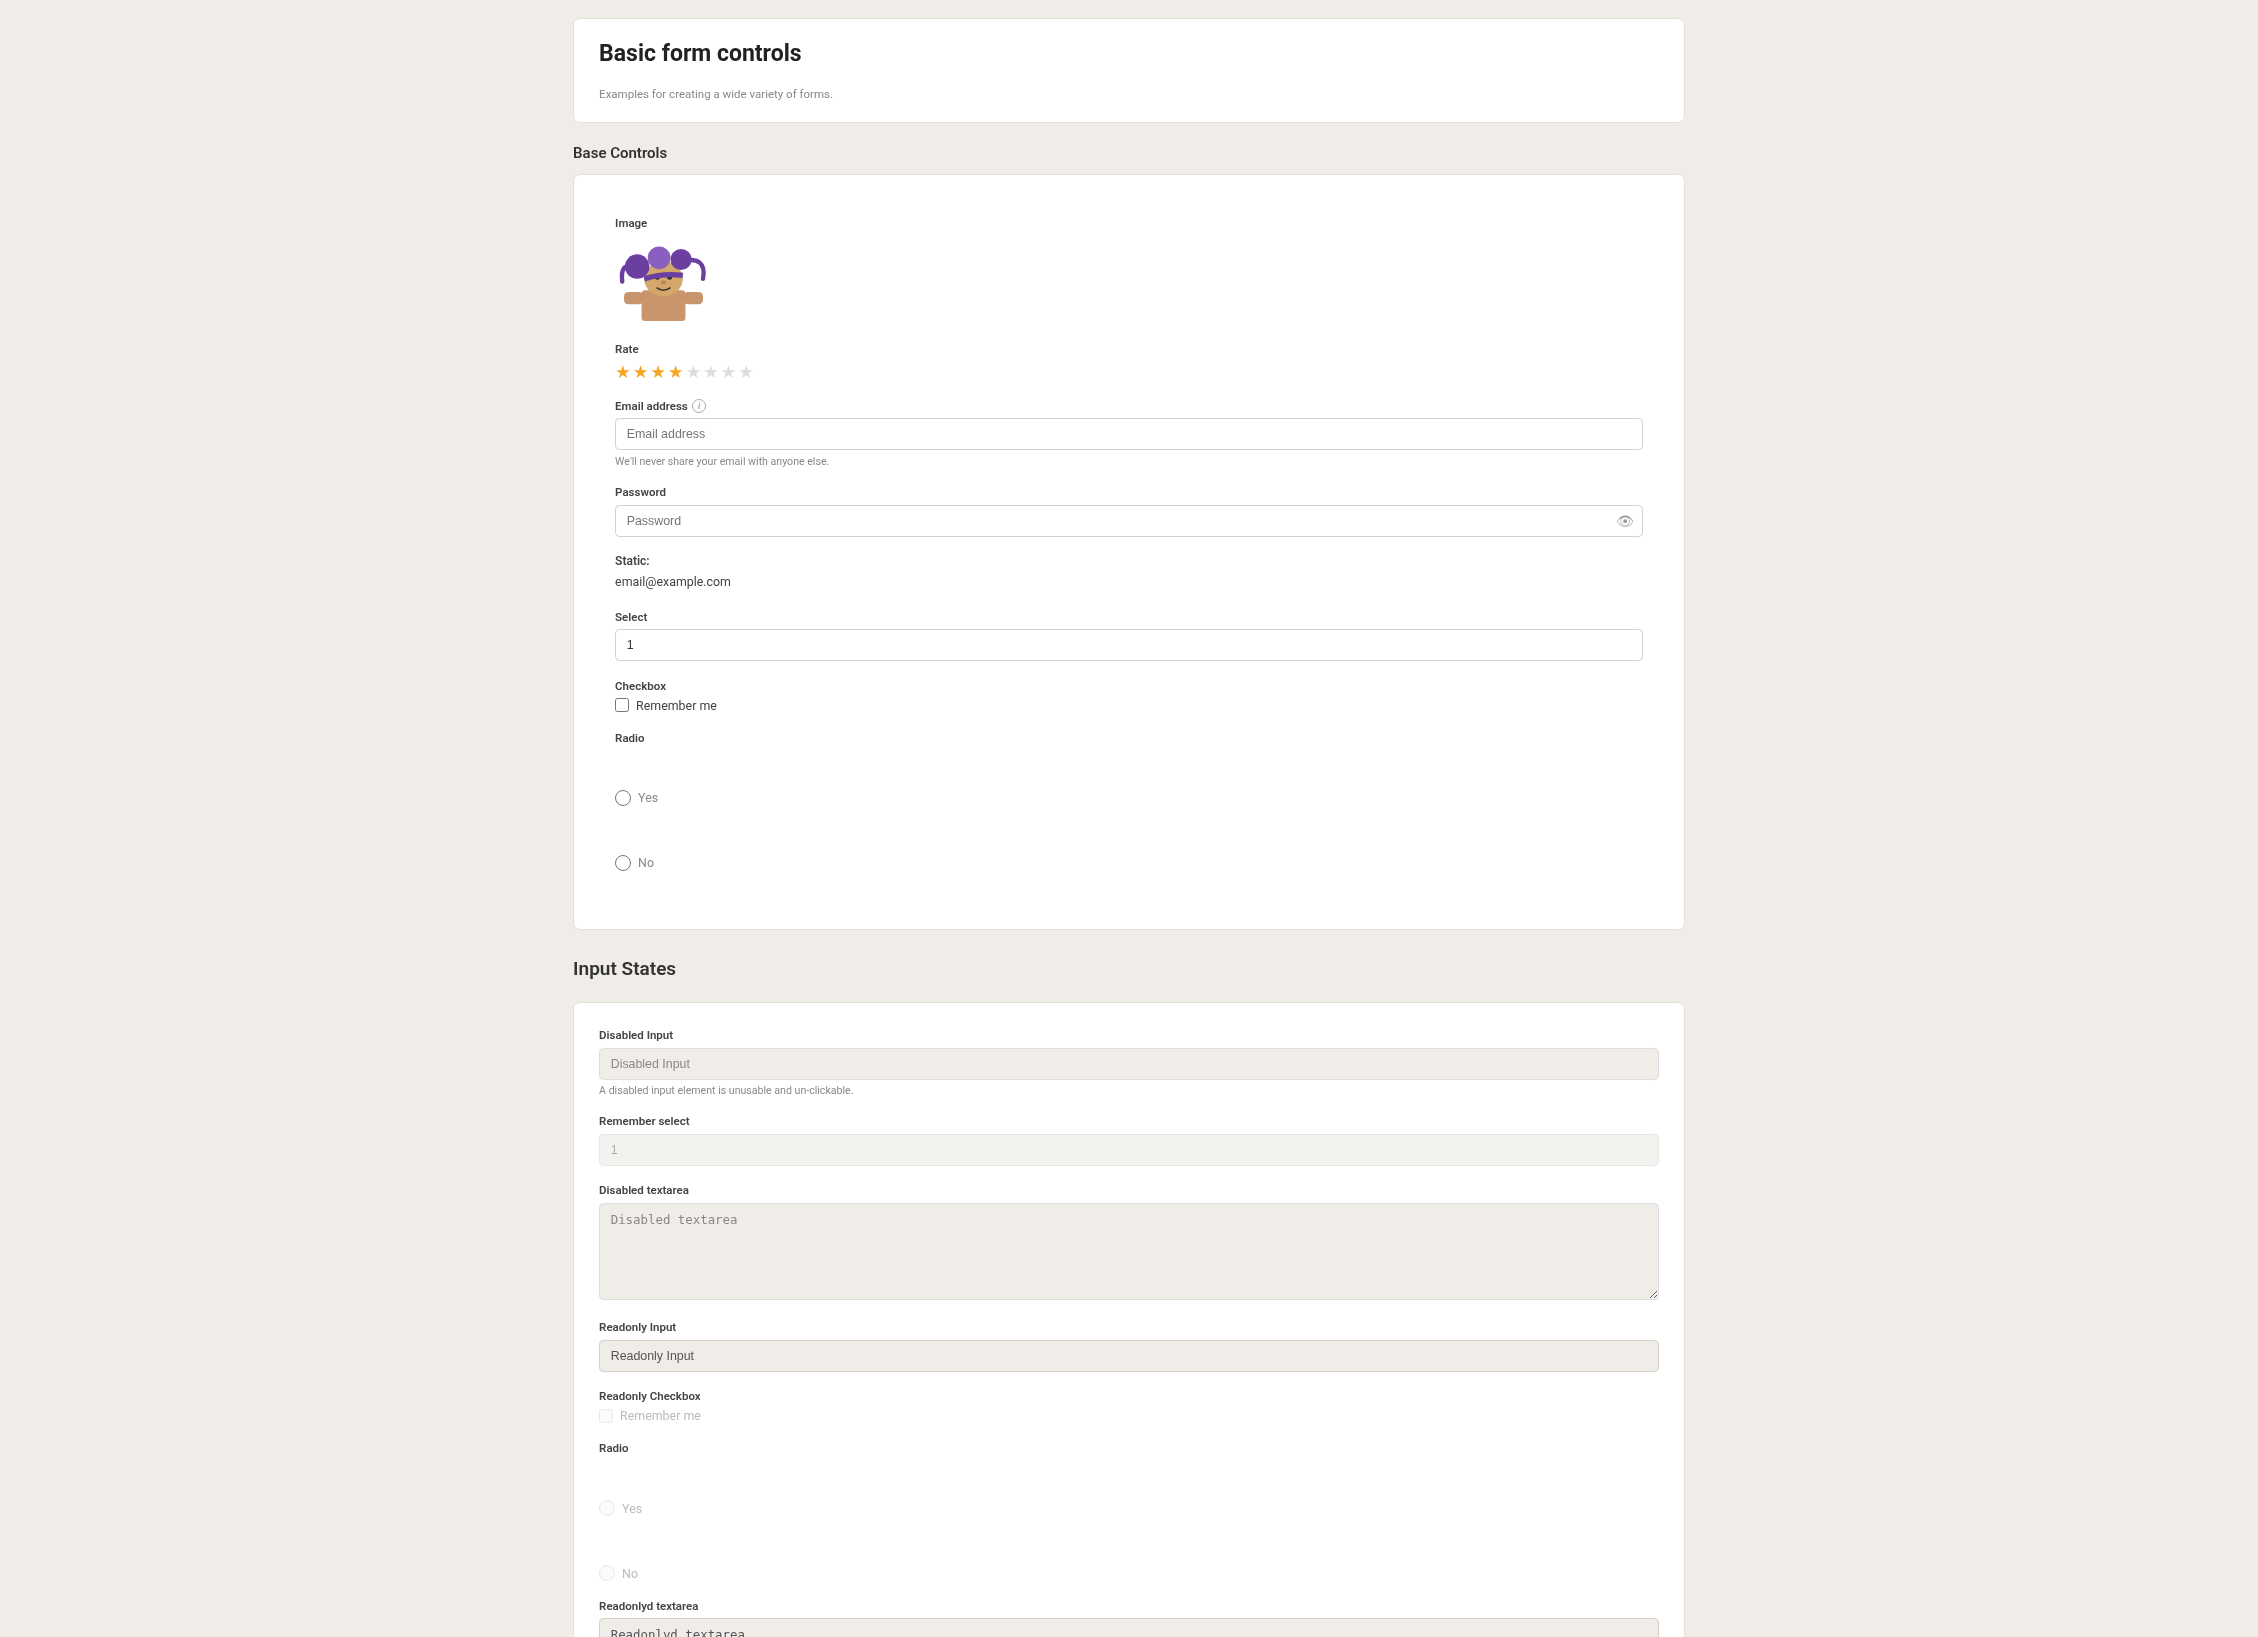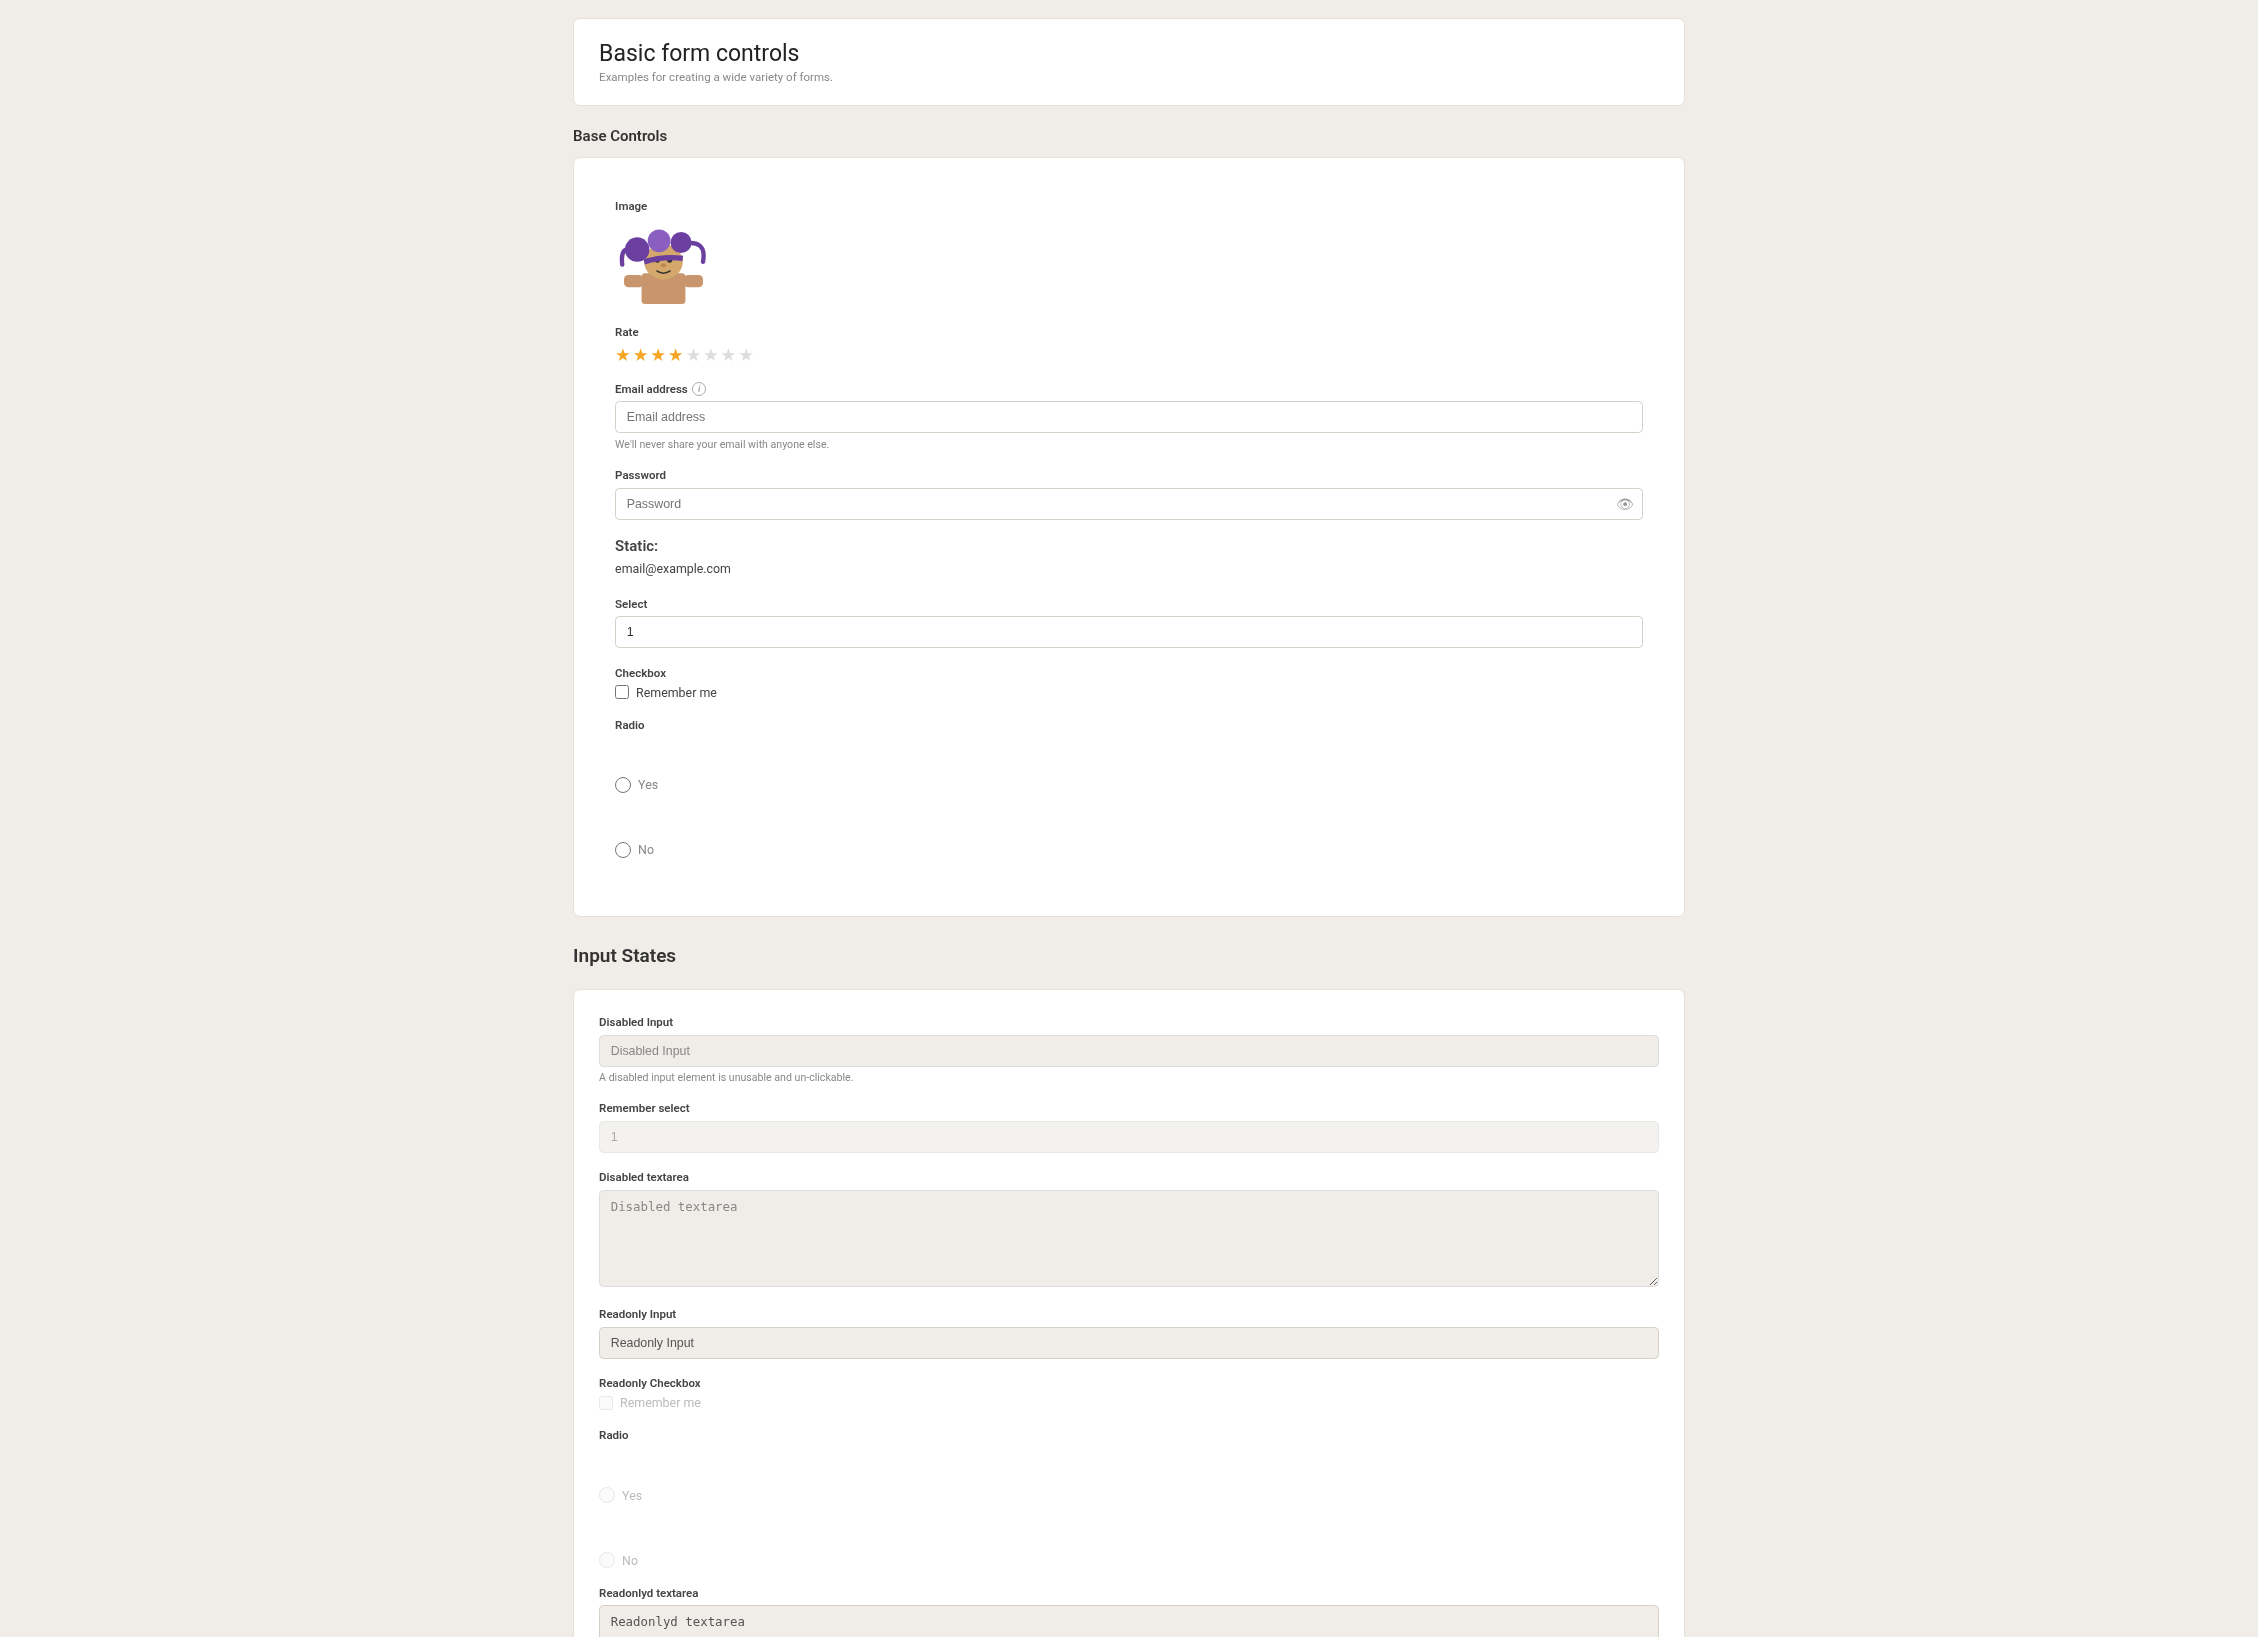--- a/index.html
+++ b/index.html
@@ -16,23 +16,23 @@
     }
     .page-header {
       background: #fff;
       border-radius: 7px;
       padding: 21px 25px;
       margin-bottom: 21px;
       border: 0.9px solid #e5e0d8;
     }
     .page-title {
       font-size: 23px;
-      font-weight: 400;
+      font-weight: 700;
       color: #222;
-      margin-bottom: 3px;
+      margin-bottom: 20px;
     }
     .page-subtitle {
       color: #888;
       font-size: 11.5px;
     }
     .columns {
       display: grid;
       grid-template-columns: 1fr;
       gap: 27px;
       align-items: start;
@@ -232,21 +232,21 @@
       margin-bottom: 22px;
     }
     .right-card {
       background: #fff;
       border-radius: 7px;
       padding: 25px;
       border: 0.9px solid #e5e0d8;
     }
     
     .static-label {
-      font-size: 15px;
+      font-size: 12px;
       font-weight: 600;
       color: #444;
       margin-bottom: 1.8px;
     }
   </style>
 </head>
 <body>
 
 <div class="page-wrapper">
 

